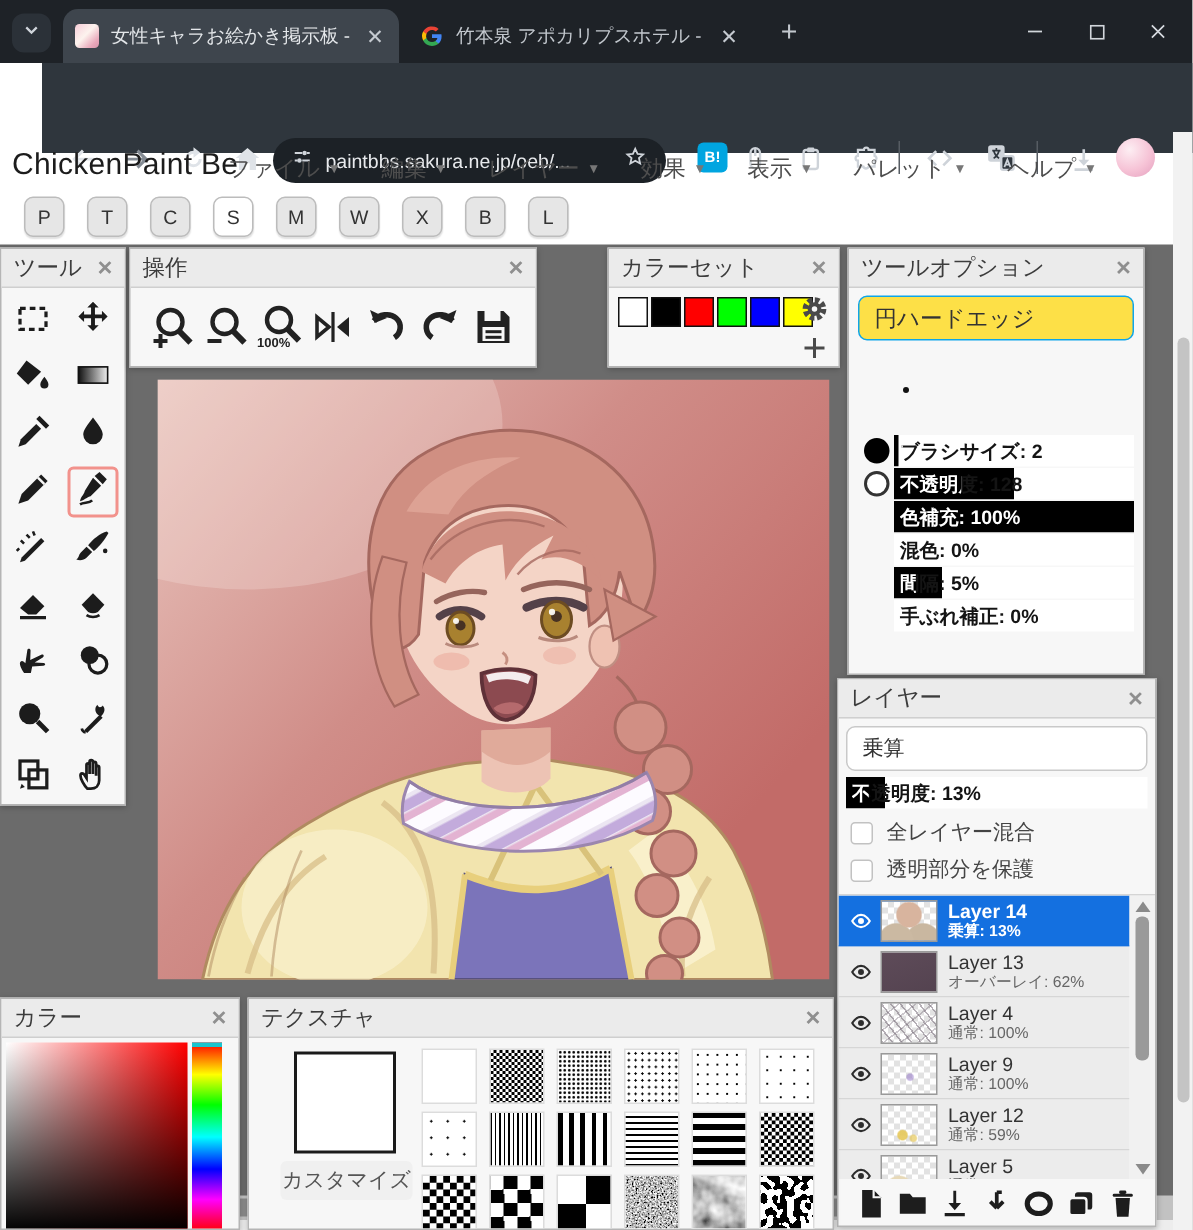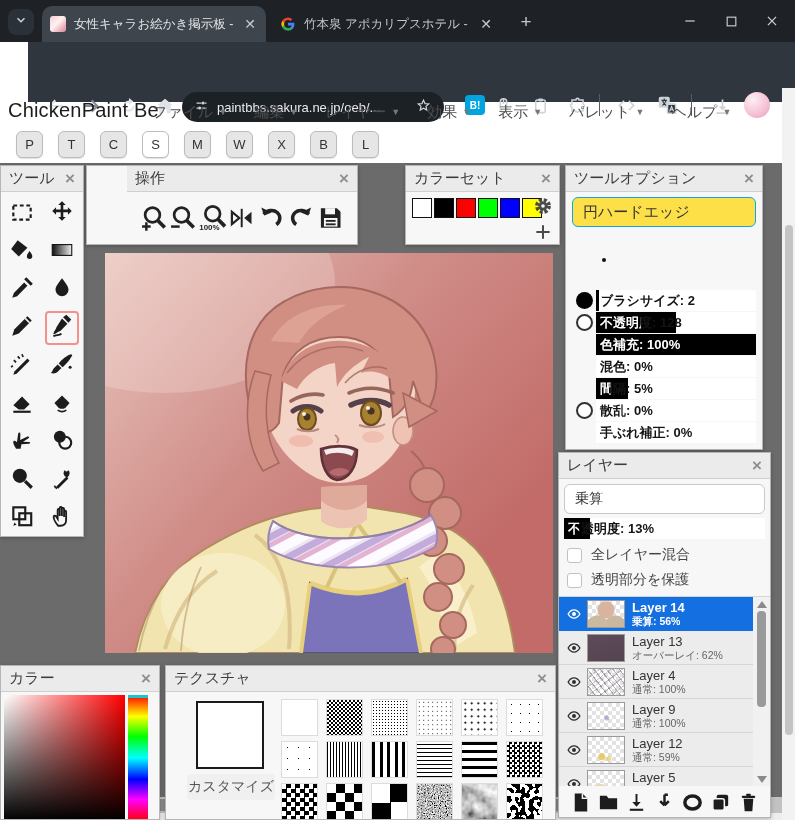--- a/index.html
+++ b/index.html
@@ -64,21 +64,21 @@
 
   
   #p-tools { left:0; top:165px; width:84px; height:372px; }
   #toolgrid { display:grid; grid-template-columns:40px 40px; padding:3px 1px; }
   .tool { width:40px; height:38px; display:flex; align-items:center; justify-content:center; color:#1c1c1c; }
   .tool svg { width:26px; height:26px; }
   .tool .tbx { width:34px; height:34px; display:flex; align-items:center; justify-content:center; border-radius:4px; border:2px solid transparent; }
   .tool.sel .tbx { border-color:#f2928c; }
 
   
-  #p-actions { left:86px; top:165px; width:272px; height:80px;padding-left:40px; }
+  #p-actions { left:86px; top:165px; width:272px; height:80px; }
   #actrow { display:flex; align-items:center; justify-content:space-between; padding:10px 12px 0 12px; color:#222; }
   .act { width:32px; height:32px; }
   .act svg { width:100%; height:100%; }
 
   
   #p-colorset { left:405px; top:165px; width:155px; height:80px; }
   #csbody { position:relative; padding:6px; }
   #swrow { display:flex; gap:2px; }
   .sw { width:20px; height:20px; border:1.5px solid #111; }
   .csbtn { position:absolute; right:6px; width:20px; height:20px; color:#4a4a4a; }
@@ -690,30 +690,20 @@
         </div>
         <div class="to-row">
           <div class="lead"></div>
           <div class="slider" style="--f: 20%;">
             <div class="fill"></div>
             <span class="t tb">間隔: 5%</span>
             <span class="t tw">間隔: 5%</span>
           </div>
         </div>
         <div class="to-row">
-          <div class="lead">
-            <span class="cir o"></span>
-          </div>
-          <div class="slider" style="--f: 0%;">
-            <div class="fill"></div>
-            <span class="t tb">散乱: 0%</span>
-            <span class="t tw">散乱: 0%</span>
-          </div>
-        </div>
-        <div class="to-row">
           <div class="lead"></div>
           <div class="slider" style="--f: 0%;">
             <div class="fill"></div>
             <span class="t tb">手ぶれ補正: 0%</span>
             <span class="t tw">手ぶれ補正: 0%</span>
           </div>
         </div>
       </div>
   </div>
 
@@ -741,21 +731,21 @@
           <div class="lrow sel">
             <span class="leye">
               <svg viewBox="0 0 24 24">
                 <path d="M12 5C6 5 2 12 2 12s4 7 10 7 10-7 10-7-4-7-10-7z" fill="none" stroke="currentColor" stroke-width="2.4"></path>
                 <circle cx="12" cy="12" r="3.4" fill="currentColor"></circle>
               </svg>
             </span>
             <span class="thumb portrait"></span>
             <span>
               <div class="lname">Layer 14</div>
-              <div class="linfo">乗算: 56%</div>
+              <div class="linfo">乗算: 13%</div>
             </span>
           </div>
           <div class="lrow">
             <span class="leye">
               <svg viewBox="0 0 24 24">
                 <path d="M12 5C6 5 2 12 2 12s4 7 10 7 10-7 10-7-4-7-10-7z" fill="none" stroke="currentColor" stroke-width="2.4"></path>
                 <circle cx="12" cy="12" r="3.4" fill="currentColor"></circle>
               </svg>
             </span>
             <span class="thumb purple"></span>

